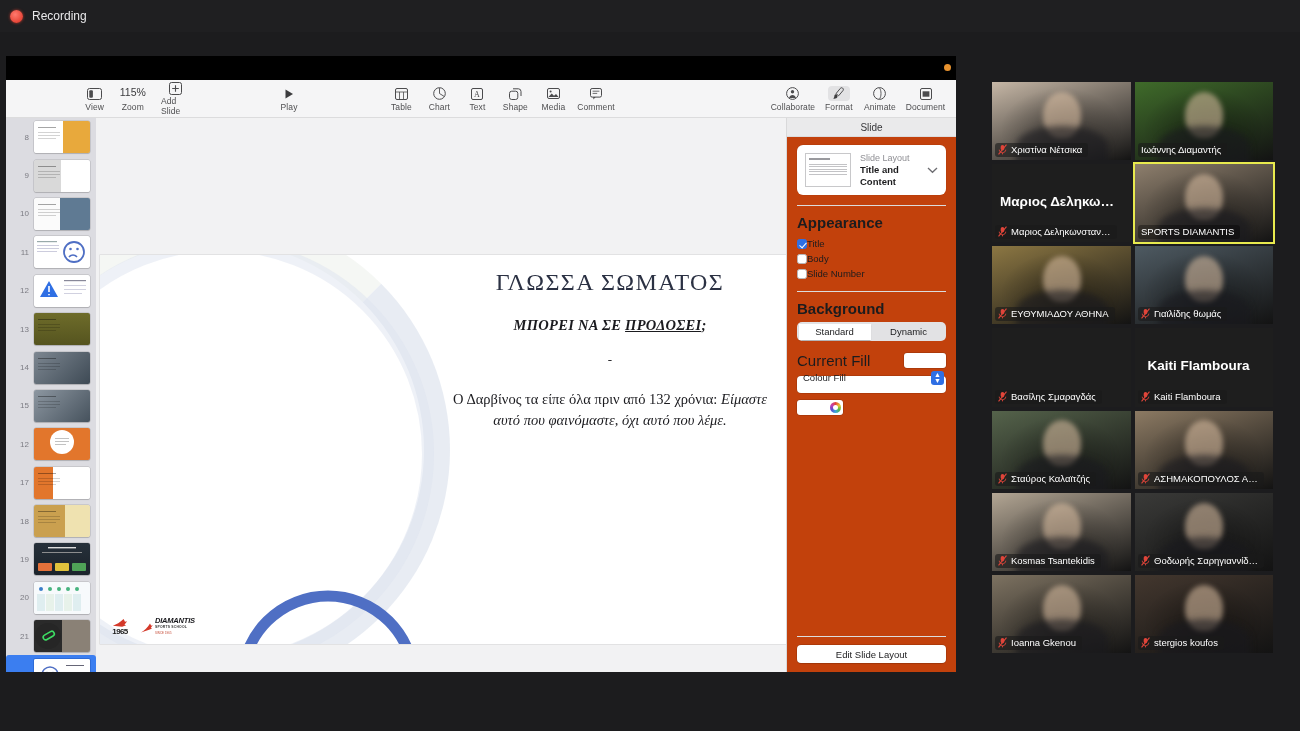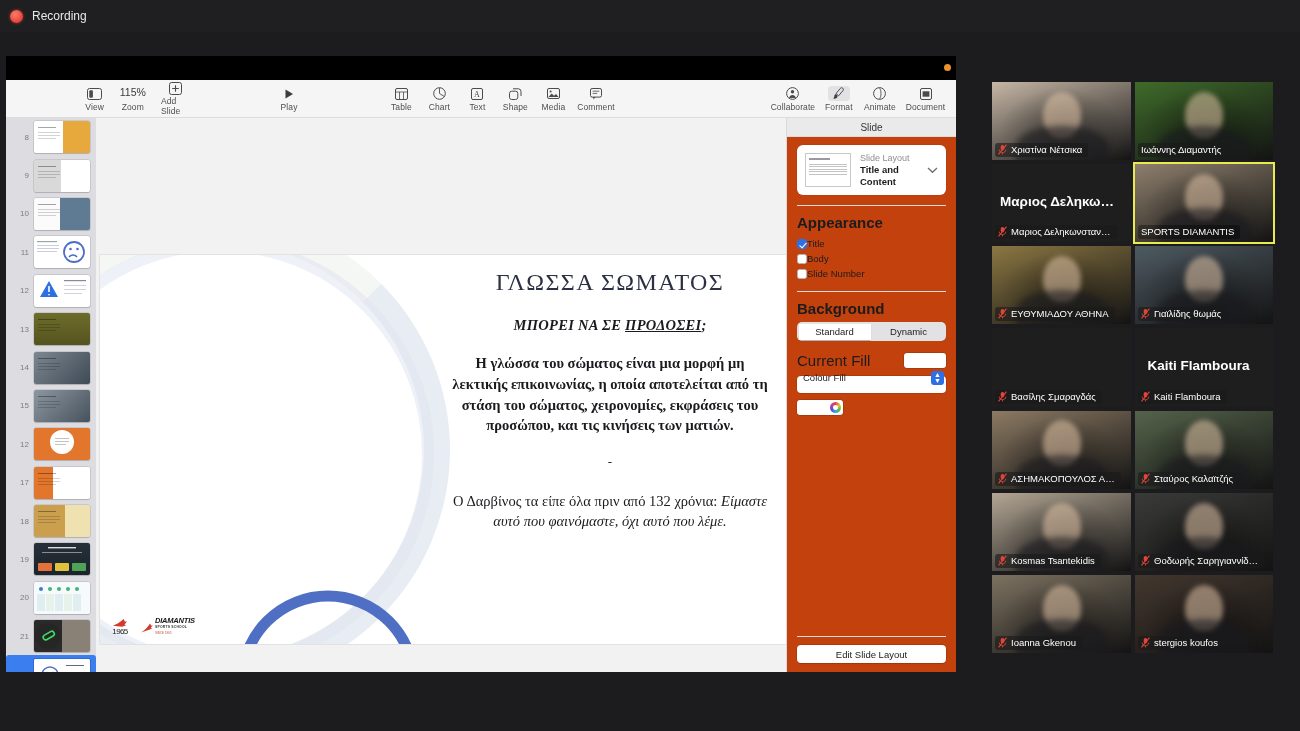--- a/index.html
+++ b/index.html
@@ -109,21 +109,21 @@
     position: absolute; left: -96px; top: -16px; width: 430px; height: 430px;
     border-radius: 50%;
     border: 12px solid rgba(222,228,240,.5);
   }
   .smiley { position: absolute; left: 133px; top: 332px; }
   .slide-logos {
     position: absolute; left: 12px; bottom: 8px; display: flex; align-items: center; gap: 12px;
   }
   .logo-1965 { display: flex; flex-direction: column; align-items: center; }
   .logo-1965 .bird { width: 16px; height: 10px; }
-  .logo-1965 .yr { font-size: 8px; font-weight: normal; color: #1a1a1a; letter-spacing: -.6px; line-height: 8px; }
+  .logo-1965 .yr { font-size: 8px; font-weight: bold; color: #1a1a1a; letter-spacing: -.6px; line-height: 8px; }
   .logo-dia { display: flex; align-items: center; gap: 2px; }
   .logo-dia .dtext { display: flex; flex-direction: column; line-height: 6px; }
   .logo-dia .dname { font-size: 7.5px; font-weight: bold; color: #16161a; letter-spacing: -.2px; font-style: italic; }
   .logo-dia .dsub { font-size: 3.4px; font-weight: bold; color: #3a3a3a; letter-spacing: .2px; }
   .logo-dia .dsub2 { font-size: 2.8px; color: #c2412c; letter-spacing: .1px; }
 
   .slide-text { position: absolute; left: 350px; top: 14px; width: 320px; text-align: center; color: #1b1b1f; }
   .s-title {
     font-family: "Liberation Serif", serif;
     font-size: 24px; letter-spacing: 1.4px; color: #2b3143; line-height: 1.1;
@@ -619,21 +619,20 @@
               <div class="dsub2">SINCE 1965</div>
             </div>
           </div>
         </div>
 
         <div class="slide-text">
           <div class="s-title">ΓΛΩΣΣΑ ΣΩΜΑΤΟΣ</div>
           <div class="s-sub">
             <span>ΜΠΟΡΕΙ ΝΑ ΣΕ </span><u>ΠΡΟΔΟΣΕΙ</u><span>;</span>
           </div>
-          <div class="s-body">Η γλώσσα του σώματος είναι μια μορφή μη λεκτικής επικοινωνίας, η οποία αποτελείται από τη στάση του σώματος, χειρονομίες, εκφράσεις του προσώπου, και τις κινήσεις των ματιών.</div>
           <div class="s-dash">-</div>
           <div class="s-quote">
             <span>Ο Δαρβίνος τα είπε όλα πριν από 132 χρόνια: </span><i>Είμαστε αυτό που φαινόμαστε, όχι αυτό που λέμε.</i>
           </div>
         </div>
       </div>
     </div>
 
     <div class="inspector">
       <div class="insp-tabbar">Slide</div>
@@ -805,50 +804,50 @@
         <svg class="mute" viewBox="0 0 10 12">
           <rect x="3" y="1" width="4" height="6" rx="2" fill="#e0453a"></rect>
           <path d="M1.4 6.2c0 2 1.6 3.4 3.6 3.4s3.6-1.4 3.6-3.4" fill="none" stroke="#e0453a" stroke-width="1"></path>
           <path d="M5 9.6V11.4" stroke="#e0453a" stroke-width="1"></path>
           <path d="M.6 11.4L9.4.6" stroke="#e0453a" stroke-width="1.2"></path>
         </svg>
         <span class="nm">Kaiti Flamboura</span>
       </div>
     </div>
     <div class="tile">
+      <div class="vid" style="background: radial-gradient(at 50% 62%, rgba(0, 0, 0, 0.35), transparent 62%), linear-gradient(160deg, rgb(85, 99, 75) 0%, rgba(0, 0, 0, 0.55) 100%);">
+        <div style="position: absolute; left: 50%; top: 42%; transform: translate(-50%, -50%); width: 38px; height: 46px; border-radius: 50% 50% 45% 45%; background: rgba(226, 196, 168, 0.55); filter: blur(2.5px);"></div>
+        <div style="position: absolute; left: 50%; bottom: -6px; transform: translateX(-50%); width: 92px; height: 40px; border-radius: 50% 50% 0px 0px; background: rgba(25, 25, 30, 0.6); filter: blur(3px);"></div>
+      </div>
+      <div class="nameplate">
+        <svg class="mute" viewBox="0 0 10 12">
+          <rect x="3" y="1" width="4" height="6" rx="2" fill="#e0453a"></rect>
+          <path d="M1.4 6.2c0 2 1.6 3.4 3.6 3.4s3.6-1.4 3.6-3.4" fill="none" stroke="#e0453a" stroke-width="1"></path>
+          <path d="M5 9.6V11.4" stroke="#e0453a" stroke-width="1"></path>
+          <path d="M.6 11.4L9.4.6" stroke="#e0453a" stroke-width="1.2"></path>
+        </svg>
+        <span class="nm">Σταύρος Καλαϊτζής</span>
+      </div>
+    </div>
+    <div class="tile">
       <div class="vid" style="background: radial-gradient(at 50% 62%, rgba(0, 0, 0, 0.35), transparent 62%), linear-gradient(160deg, rgb(140, 122, 99) 0%, rgba(0, 0, 0, 0.55) 100%);">
         <div style="position: absolute; left: 50%; top: 42%; transform: translate(-50%, -50%); width: 38px; height: 46px; border-radius: 50% 50% 45% 45%; background: rgba(226, 196, 168, 0.55); filter: blur(2.5px);"></div>
         <div style="position: absolute; left: 50%; bottom: -6px; transform: translateX(-50%); width: 92px; height: 40px; border-radius: 50% 50% 0px 0px; background: rgba(25, 25, 30, 0.6); filter: blur(3px);"></div>
       </div>
       <div class="nameplate">
         <svg class="mute" viewBox="0 0 10 12">
           <rect x="3" y="1" width="4" height="6" rx="2" fill="#e0453a"></rect>
           <path d="M1.4 6.2c0 2 1.6 3.4 3.6 3.4s3.6-1.4 3.6-3.4" fill="none" stroke="#e0453a" stroke-width="1"></path>
           <path d="M5 9.6V11.4" stroke="#e0453a" stroke-width="1"></path>
           <path d="M.6 11.4L9.4.6" stroke="#e0453a" stroke-width="1.2"></path>
         </svg>
         <span class="nm">ΑΣΗΜΑΚΟΠΟΥΛΟΣ Α…</span>
       </div>
     </div>
     <div class="tile">
-      <div class="vid" style="background: radial-gradient(at 50% 62%, rgba(0, 0, 0, 0.35), transparent 62%), linear-gradient(160deg, rgb(85, 99, 75) 0%, rgba(0, 0, 0, 0.55) 100%);">
-        <div style="position: absolute; left: 50%; top: 42%; transform: translate(-50%, -50%); width: 38px; height: 46px; border-radius: 50% 50% 45% 45%; background: rgba(226, 196, 168, 0.55); filter: blur(2.5px);"></div>
-        <div style="position: absolute; left: 50%; bottom: -6px; transform: translateX(-50%); width: 92px; height: 40px; border-radius: 50% 50% 0px 0px; background: rgba(25, 25, 30, 0.6); filter: blur(3px);"></div>
-      </div>
-      <div class="nameplate">
-        <svg class="mute" viewBox="0 0 10 12">
-          <rect x="3" y="1" width="4" height="6" rx="2" fill="#e0453a"></rect>
-          <path d="M1.4 6.2c0 2 1.6 3.4 3.6 3.4s3.6-1.4 3.6-3.4" fill="none" stroke="#e0453a" stroke-width="1"></path>
-          <path d="M5 9.6V11.4" stroke="#e0453a" stroke-width="1"></path>
-          <path d="M.6 11.4L9.4.6" stroke="#e0453a" stroke-width="1.2"></path>
-        </svg>
-        <span class="nm">Σταύρος Καλαϊτζής</span>
-      </div>
-    </div>
-    <div class="tile">
       <div class="vid" style="background: radial-gradient(at 50% 62%, rgba(0, 0, 0, 0.35), transparent 62%), linear-gradient(160deg, rgb(179, 166, 148) 0%, rgba(0, 0, 0, 0.55) 100%);">
         <div style="position: absolute; left: 50%; top: 42%; transform: translate(-50%, -50%); width: 38px; height: 46px; border-radius: 50% 50% 45% 45%; background: rgba(226, 196, 168, 0.55); filter: blur(2.5px);"></div>
         <div style="position: absolute; left: 50%; bottom: -6px; transform: translateX(-50%); width: 92px; height: 40px; border-radius: 50% 50% 0px 0px; background: rgba(25, 25, 30, 0.6); filter: blur(3px);"></div>
       </div>
       <div class="nameplate">
         <svg class="mute" viewBox="0 0 10 12">
           <rect x="3" y="1" width="4" height="6" rx="2" fill="#e0453a"></rect>
           <path d="M1.4 6.2c0 2 1.6 3.4 3.6 3.4s3.6-1.4 3.6-3.4" fill="none" stroke="#e0453a" stroke-width="1"></path>
           <path d="M5 9.6V11.4" stroke="#e0453a" stroke-width="1"></path>
           <path d="M.6 11.4L9.4.6" stroke="#e0453a" stroke-width="1.2"></path>

